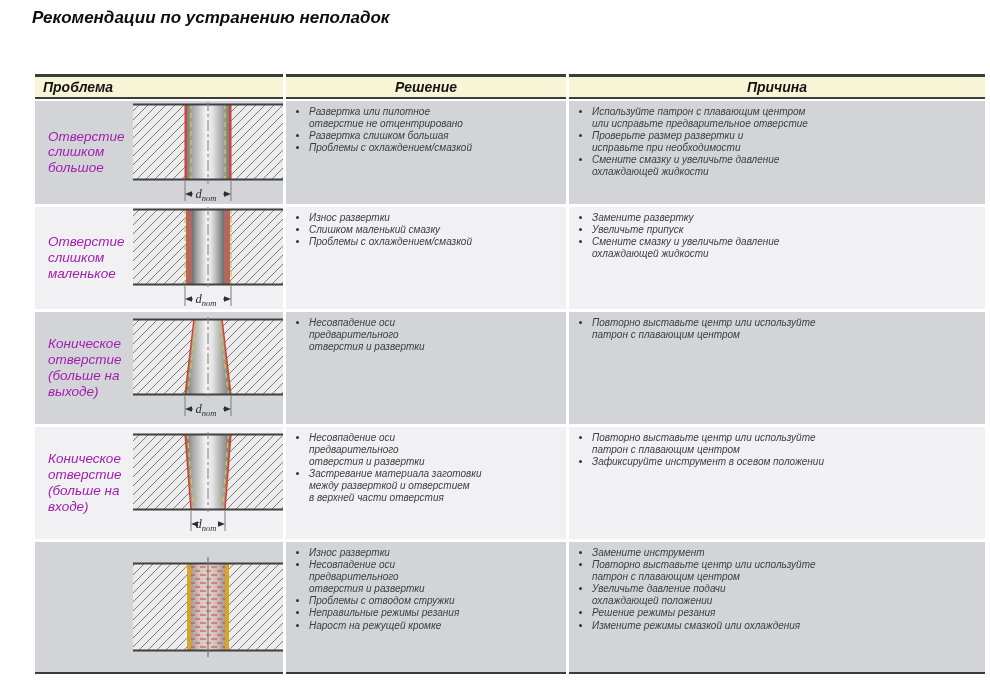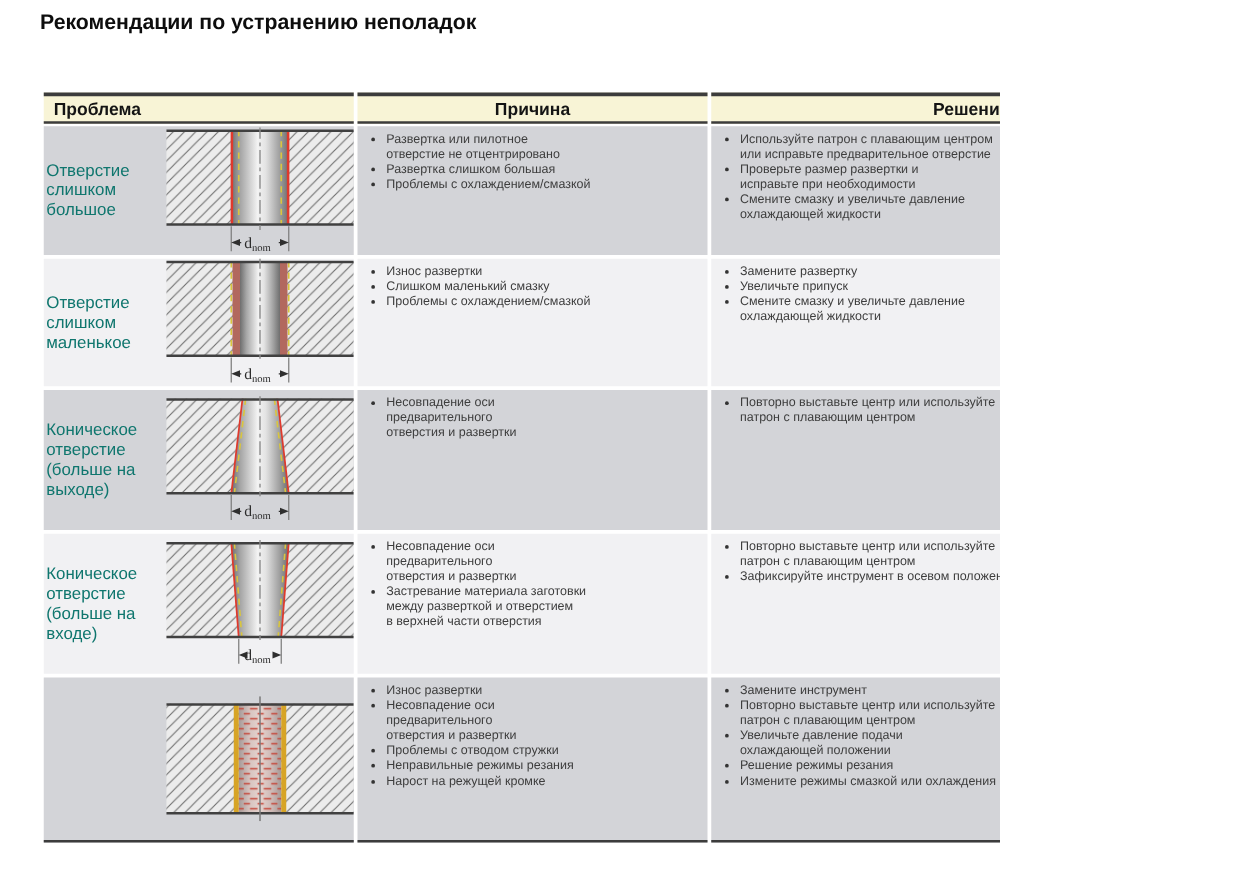--- a/index.html
+++ b/index.html
@@ -1,54 +1,54 @@
 <!DOCTYPE html>
 <html style="--header-bg: #f8f4d6; --row-dark: #d3d4d8; --row-light: #f1f1f3;"><head>
 <meta charset="utf-8">
 <style>
   html,body { margin:0; padding:0; background:#ffffff; }
-  .page { position:relative; width:800px; height:697px; background:#ffffff;
-          font-family:"Liberation Sans", sans-serif; overflow:hidden; }
+  .page { position:relative; width:990px; height:697px; background:#ffffff;
+          font-family:"Liberation Sans", sans-serif; overflow:hidden;font-style:italic; }
   .title { position:absolute; left:32px; top:8px; margin:0;
            font-size:17px; font-weight:bold; color:#0d0d0d; }
   .table { position:absolute; left:35px; top:63px; width:950px;margin-top:11px; }
   .thead, .trow { display:grid; grid-template-columns:248px 280px 416px; column-gap:3px; }
   .th { background:var(--header-bg); border-top:3px solid #3c3c3c; border-bottom:2px solid #3c3c3c;
         height:25px; box-sizing:border-box; display:flex; align-items:center;
         font-size:14px; font-weight:bold; color:#141414; }
   .th.left   { padding-left:8px; }
   .th.center { justify-content:center; }
   .trow { margin-top:3px; }
   .trow.first { margin-top:2px; }
   .cell { position:relative; overflow:visible; }
   .dark  .cell { background:var(--row-dark); }
   .light .cell { background:var(--row-light); }
   .h103{height:103px} .h102{height:102px} .h112{height:112px} .h130{height:130px}
   .trow.last .cell { border-bottom:2px solid #3c3c3c; }
-  .plabel { position:absolute; left:2px; top:50%; transform:translateY(-50%);
-            width:106px; font-size:13.5px; line-height:1.18; color:#0f766e; white-space:pre-line; }
+  .plabel { position:absolute; left:13px; top:50%; transform:translateY(-50%);
+            width:106px; font-size:13.5px; line-height:1.18; color:#a21caf; white-space:pre-line; }
   .diagram { position:absolute; right:0; top:50%; transform:translateY(-50%); width:150px; }
   .diagram svg { display:block; }
   .blist { margin:0; padding:5px 12px 4px 23px; list-style:disc outside;
            font-size:10px; line-height:1.21; color:#3d3d3d; }
   .blist li { margin:0; padding:0; white-space:pre-line; }
   .blist li::marker { color:#333333; }
 </style>
 </head>
 <body>
 
 <div class="page">
   <h1 class="title">Рекомендации по устранению неполадок</h1>
 
   <div class="table">
 
     <div class="thead">
       <div class="th left">Проблема</div>
+      <div class="th center">Решение</div>
       <div class="th center">Причина</div>
-      <div class="th center">Решение</div>
     </div>
 
     <div class="trow first dark">
       <div class="cell h103">
         <div class="plabel">Отверстие
 слишком
 большое</div>
         <div class="diagram">
             <svg width="150" height="102" viewBox="0 0 150 102" xmlns="http://www.w3.org/2000/svg">
               <defs>

